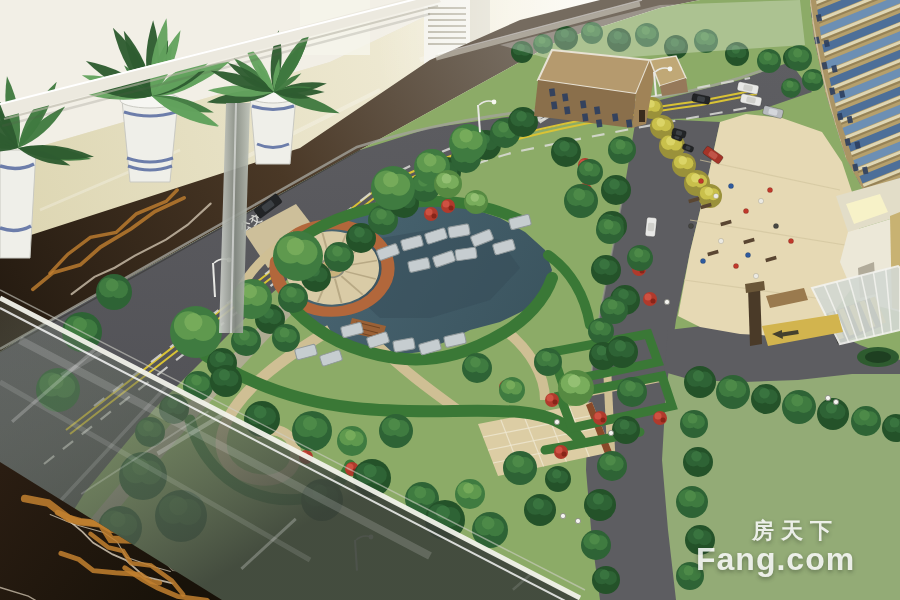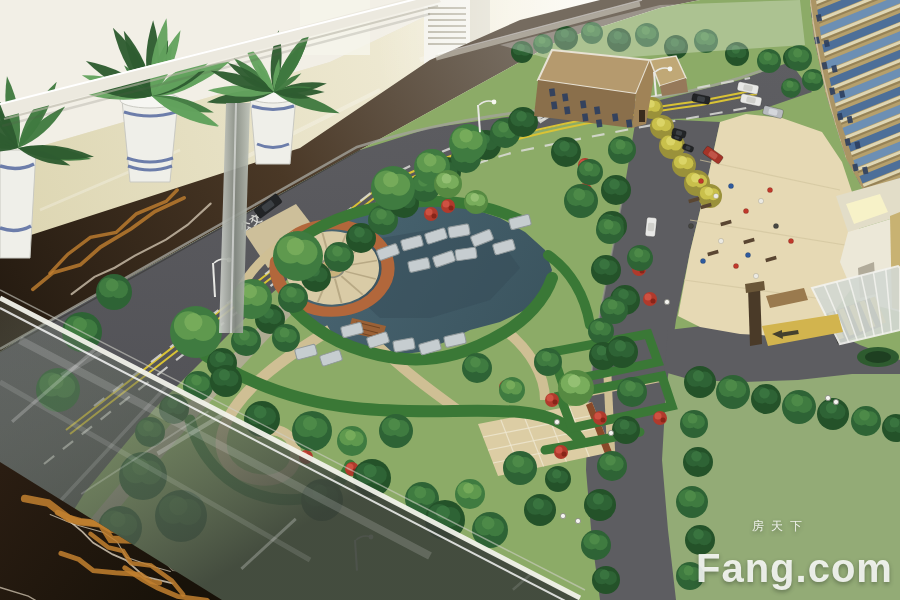--- a/index.html
+++ b/index.html
@@ -3,22 +3,22 @@
 <meta charset="utf-8">
 <style>
   html,body{margin:0;padding:0;background:#cfcabb;}
   .stage{position:relative;width:900px;height:600px;overflow:hidden;
          font-family:"Liberation Sans",sans-serif;background:#e9e4d2;}
   .stage svg{position:absolute;left:0;top:0;}
   .watermark{position:absolute;left:696px;top:520px;width:200px;
              color:rgba(255,255,255,.85);
              text-shadow:0 2px 4px rgba(45,55,40,.45);
              pointer-events:none;line-height:1;}
-  .wm-zh{font-size:12px;font-weight:normal;letter-spacing:7px;padding-left:56px;}
-  .wm-en{font-size:40px;font-weight:bold;letter-spacing:1px;margin-top:16px;}
+  .wm-zh{font-size:22px;font-weight:bold;letter-spacing:7px;padding-left:56px;}
+  .wm-en{font-size:32px;font-weight:bold;letter-spacing:1px;margin-top:1px;}
 </style>
 </head>
 <body>
 
 <div class="stage">
 <svg id="scene" width="900" height="600" viewBox="0 0 900 600">
   <defs>
     <linearGradient id="gBand" x1="0" y1="330" x2="520" y2="60" gradientUnits="userSpaceOnUse">
       <stop offset="0" stop-color="#241a10"></stop>
           <stop offset="0.55" stop-color="#4a3826"></stop>

